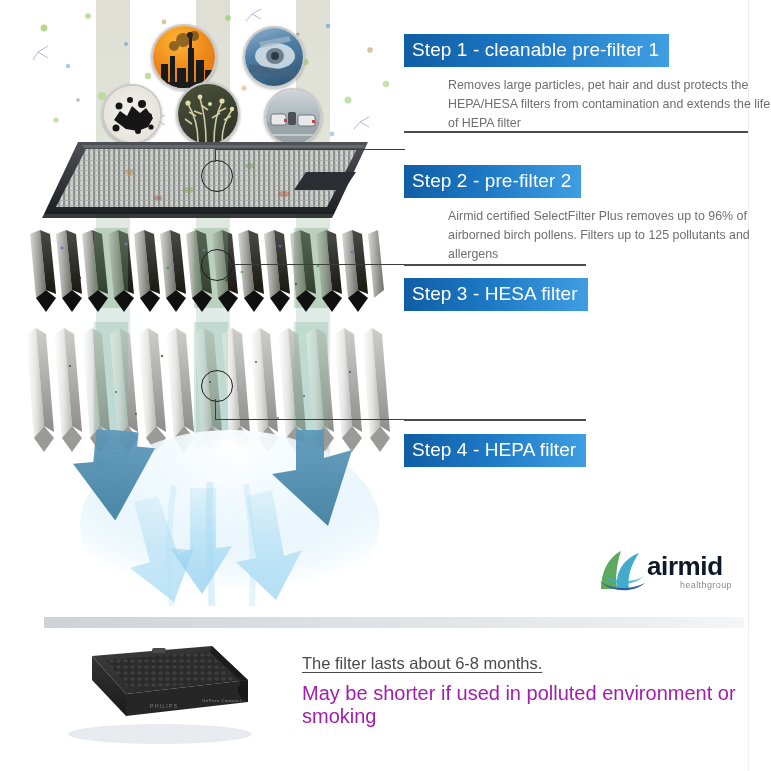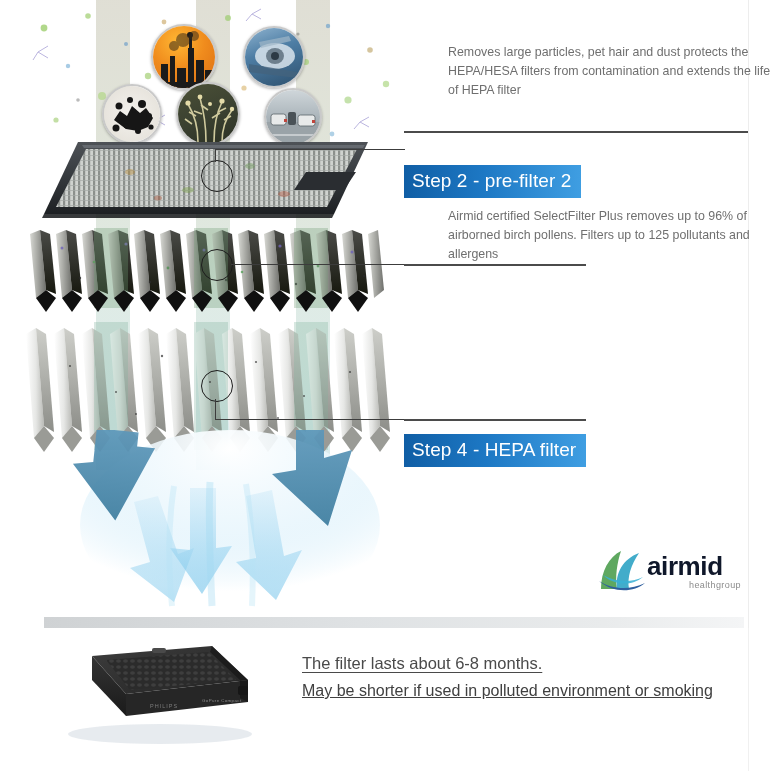--- a/index.html
+++ b/index.html
@@ -53,30 +53,30 @@
     padding:6px 10px 8px 8px;white-space:nowrap;
     letter-spacing:.1px;}
   .body{color:#6f6f6f;font-size:12.4px;line-height:19px;margin-top:9px;width:334px;margin-left:44px;}
 
   
   .sep{position:absolute;left:0;height:1.6px;background:#4b4b4b;}
 
   
   .logo{position:absolute;left:597px;top:549px;width:136px;height:48px;}
   .logo-word{position:absolute;left:50px;top:2px;font-size:26px;color:#0f172a;letter-spacing:-.4px;font-weight:600;}
-  .logo-sub{position:absolute;left:92px;top:31px;font-size:9px;color:#8c8c8c;letter-spacing:.4px;}
+  .logo-sub{position:absolute;left:83px;top:31px;font-size:9px;color:#8c8c8c;letter-spacing:.4px;}
 
   
   .band{position:absolute;left:44px;top:617px;width:700px;height:11px;
     background:linear-gradient(90deg,#cfd2d4 0%,#dfe2e4 45%,#e9ebec 80%,#f4f5f6 100%);}
   .bottom{position:absolute;left:0;top:628px;width:771px;height:143px;background:#ffffff;}
   .device{position:absolute;left:52px;top:12px;width:210px;height:105px;}
   .life-line{position:absolute;left:302px;top:26px;font-size:16.5px;color:#4a4a4a;
     text-decoration:underline;text-underline-offset:3px;}
-  .warn-line{position:absolute;left:302px;top:54px;font-size:16px;color:#404040;text-decoration:underline;}
+  .warn-line{position:absolute;left:302px;top:54px;font-size:20px;color:#a21caf;}
   .bottom-rule{position:absolute;left:748px;top:0;width:1px;height:143px;background:#f0f0f0;}
 </style>
 </head>
 <body>
 
 <div id="stage">
 
   <div class="edge-rule"></div>
 
   <div class="illus">
@@ -466,29 +466,31 @@
   <div class="leader-v" style="left:215px;top:399px;height:21px;"></div>
   <div class="leader" style="left:215px;top:419px;width:190px;"></div>
 
   <div class="sep" style="left:404px;top:131px;width:344px;"></div>
   <div class="sep" style="left:404px;top:264px;width:182px;"></div>
   <div class="sep" style="left:404px;top:419px;width:182px;"></div>
 
   <div class="steps">
 
     <div class="step" style="top:34px;">
+      <span class="badge">Step 1 - cleanable pre-filter 1</span>
       <div class="body">Removes large particles, pet hair and dust protects the HEPA/HESA filters from contamination and extends the life of HEPA filter</div>
     </div>
 
     <div class="step" style="top:165px;">
       <span class="badge">Step 2 - pre-filter 2</span>
       <div class="body">Airmid certified SelectFilter Plus removes up to 96% of airborned birch pollens. Filters up to 125 pollutants and allergens</div>
     </div>
 
     <div class="step" style="top:278px;">
+      <span class="badge">Step 3 - HESA filter</span>
     </div>
 
     <div class="step" style="top:434px;">
       <span class="badge">Step 4 - HEPA filter</span>
     </div>
   </div>
 
   <div class="logo">
     <svg width="50" height="46" viewBox="0 0 50 46" style="position:absolute;left:0;top:0;">
       <path d="M4 40 C4 22 12 8 24 2 C20 14 18 28 20 40 Z" fill="#5fa860"></path>

